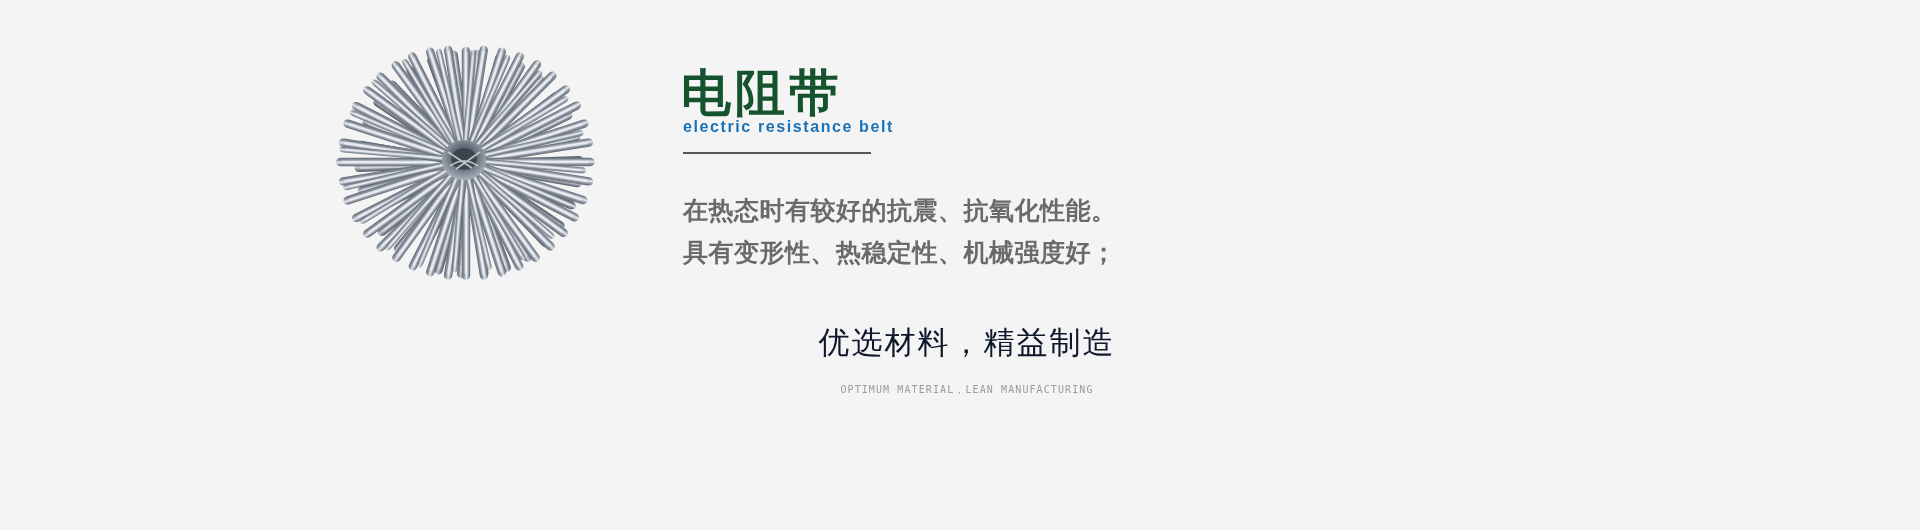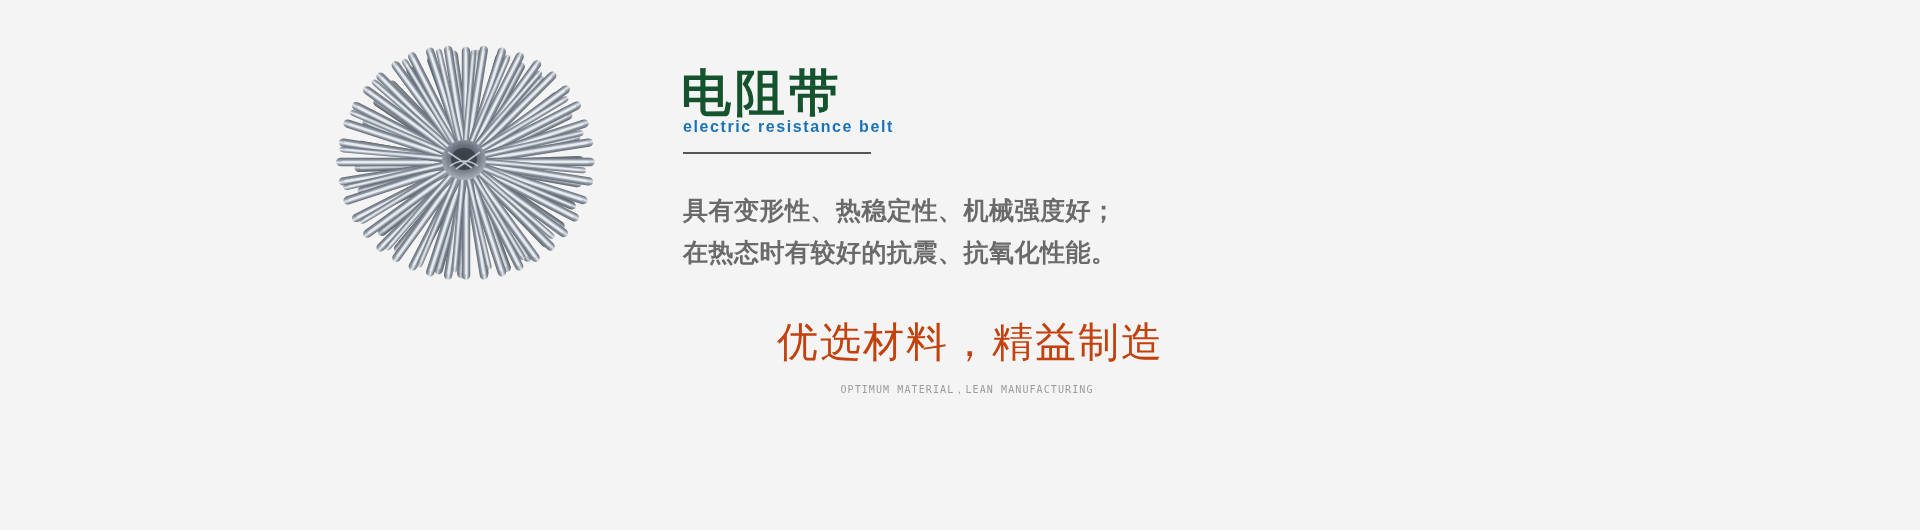--- a/index.html
+++ b/index.html
@@ -97,23 +97,23 @@
 
   .tagline {
     position:absolute;
     left:96px;
     top:322px;
     width:380px;
     text-align:center;
   }
 
   .tagline-cn {
-    font-size:41px;
+    font-size:31px;
     line-height:40px;
-    color:#c2410c;
+    color:#0f172a;
     letter-spacing:2px;
     font-weight:normal;
     white-space:nowrap;
     font-family:"DejaVu Sans", "Liberation Sans", sans-serif;
   }
 
   .tagline-en {
     margin-top:21px;
     font-size:10px;
     line-height:13px;
@@ -275,22 +275,22 @@
 
   <div class="content">
 
     <div class="title-cn">电阻带</div>
 
     <div class="title-en">electric resistance belt</div>
 
     <div class="divider"></div>
 
     <div class="desc">
+      <div class="desc-line">在热态时有较好的抗震、抗氧化性能。</div>
       <div class="desc-line">具有变形性、热稳定性、机械强度好；</div>
-      <div class="desc-line">在热态时有较好的抗震、抗氧化性能。</div>
     </div>
 
     <div class="tagline">
       <div class="tagline-cn">优选材料，精益制造</div>
       <div class="tagline-en">OPTIMUM MATERIAL，LEAN MANUFACTURING</div>
     </div>
 
   </div>
 </div>
 

